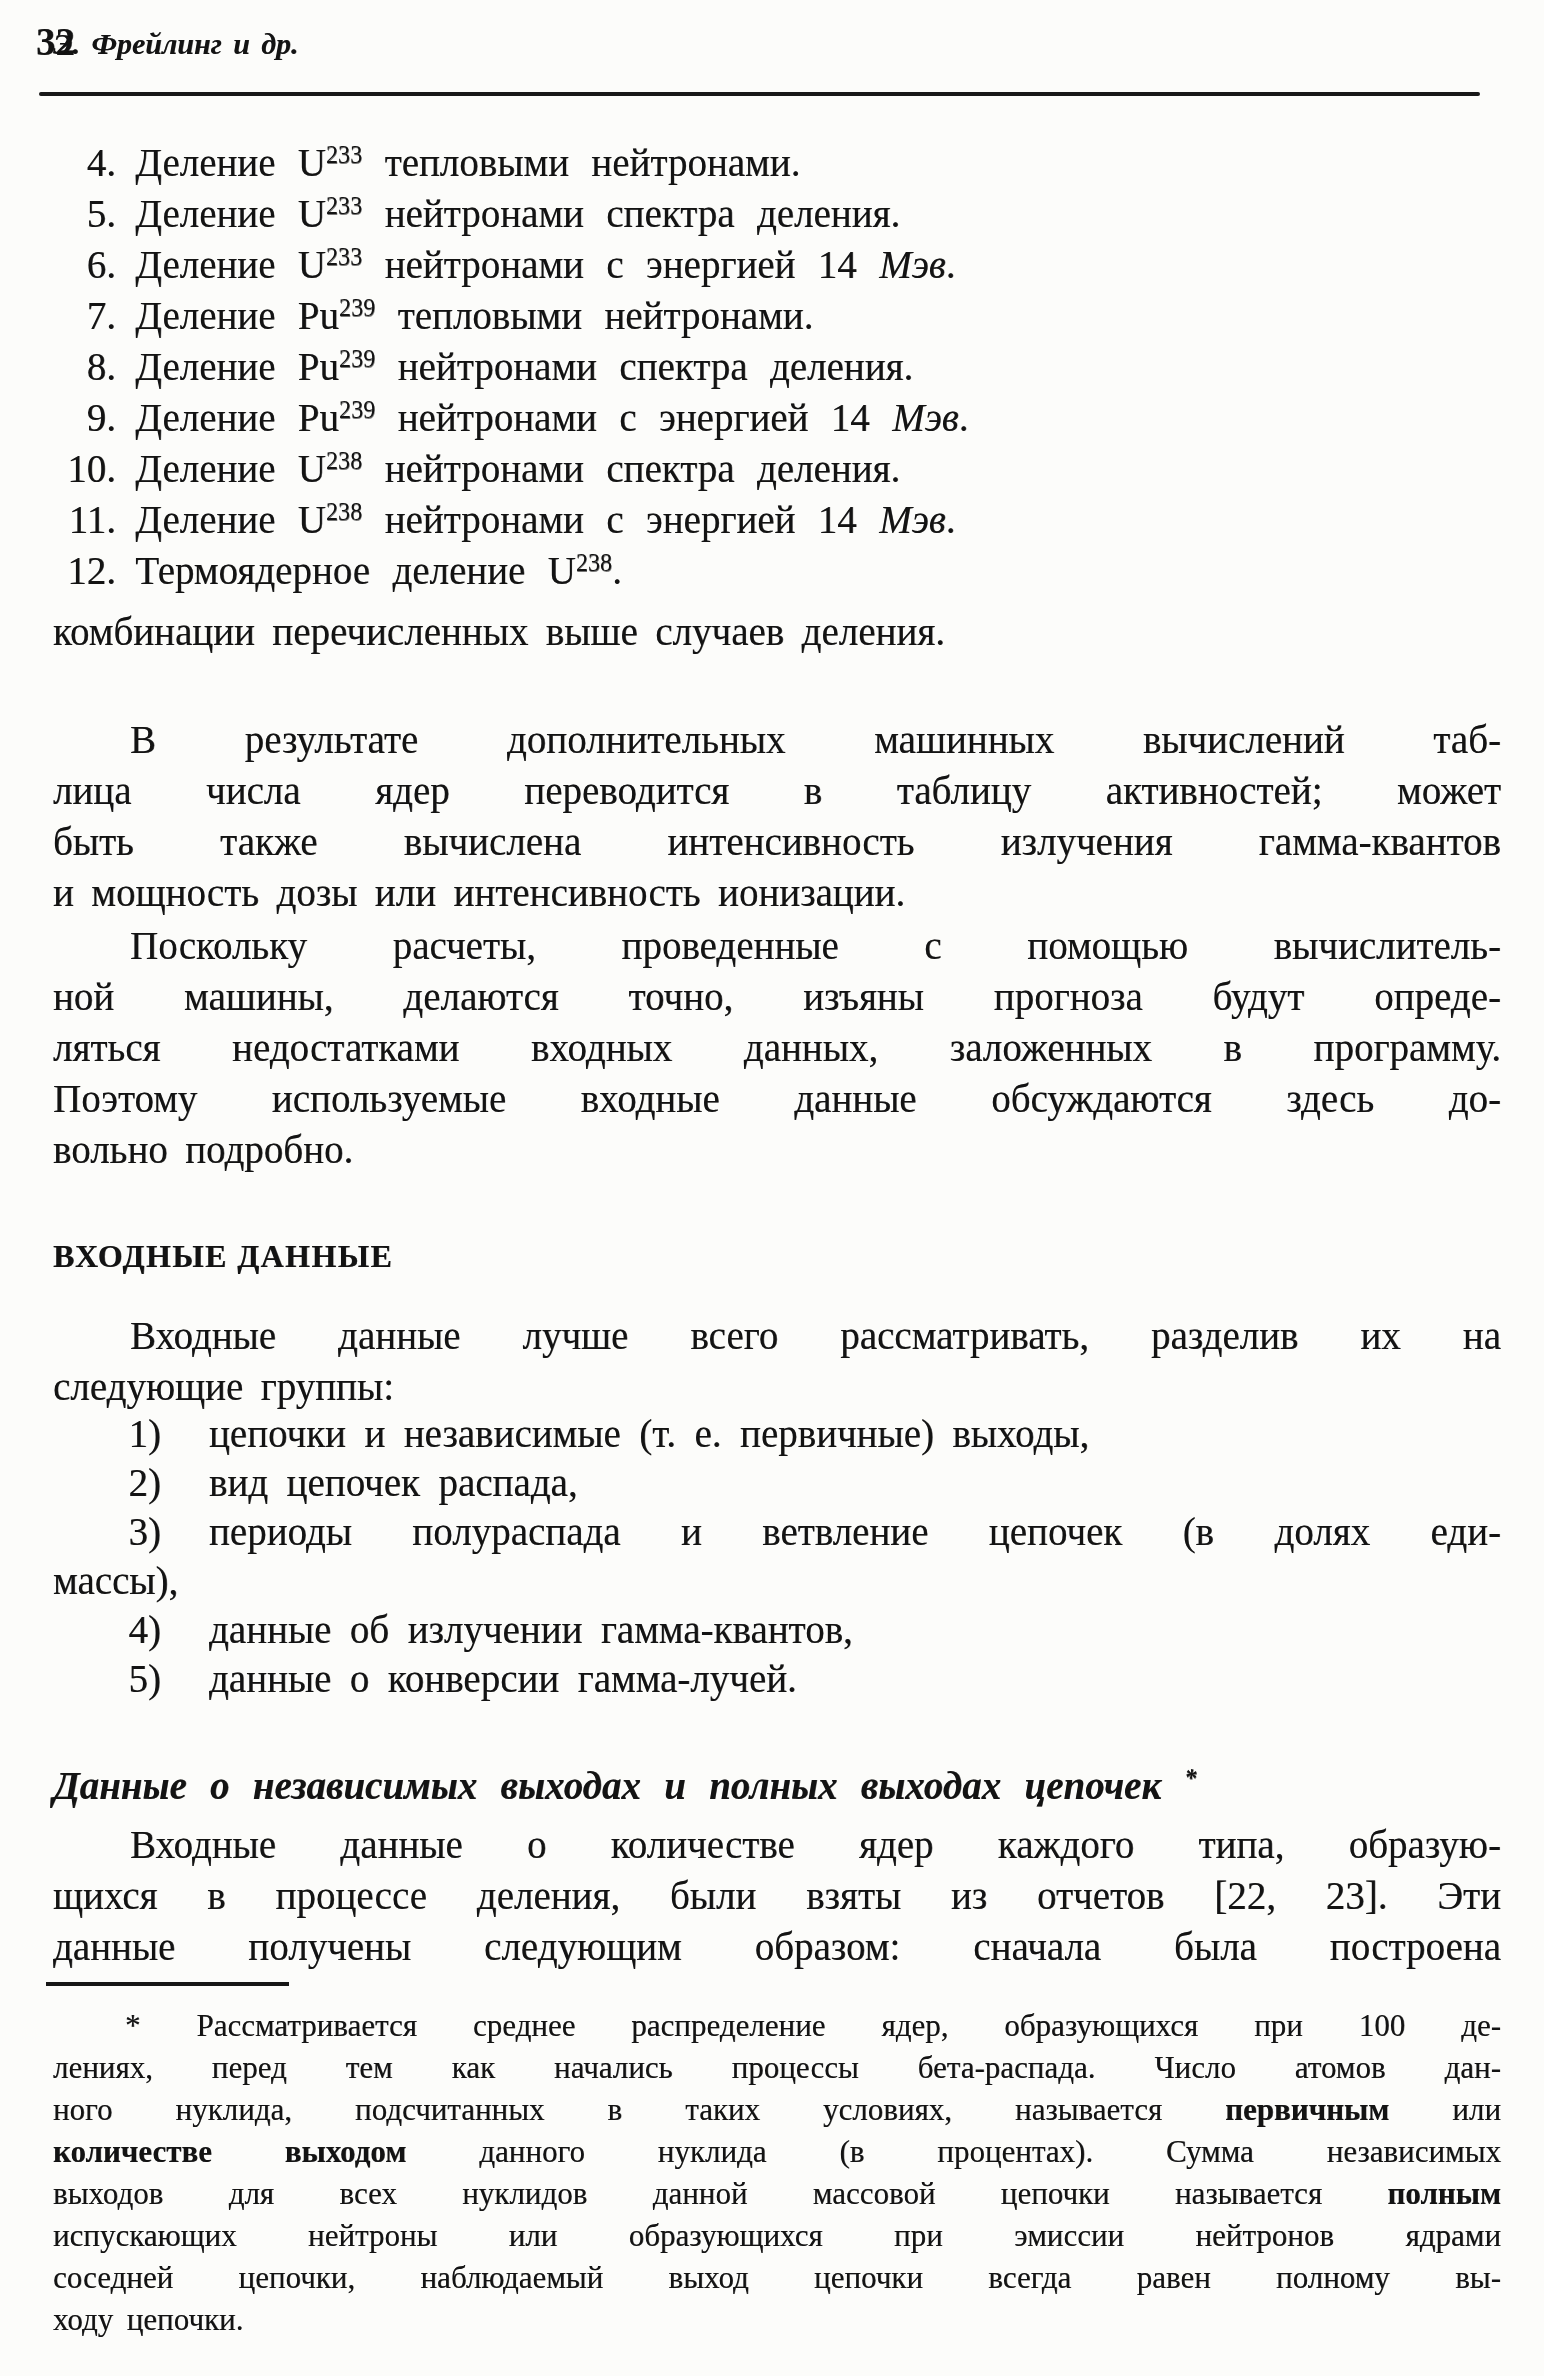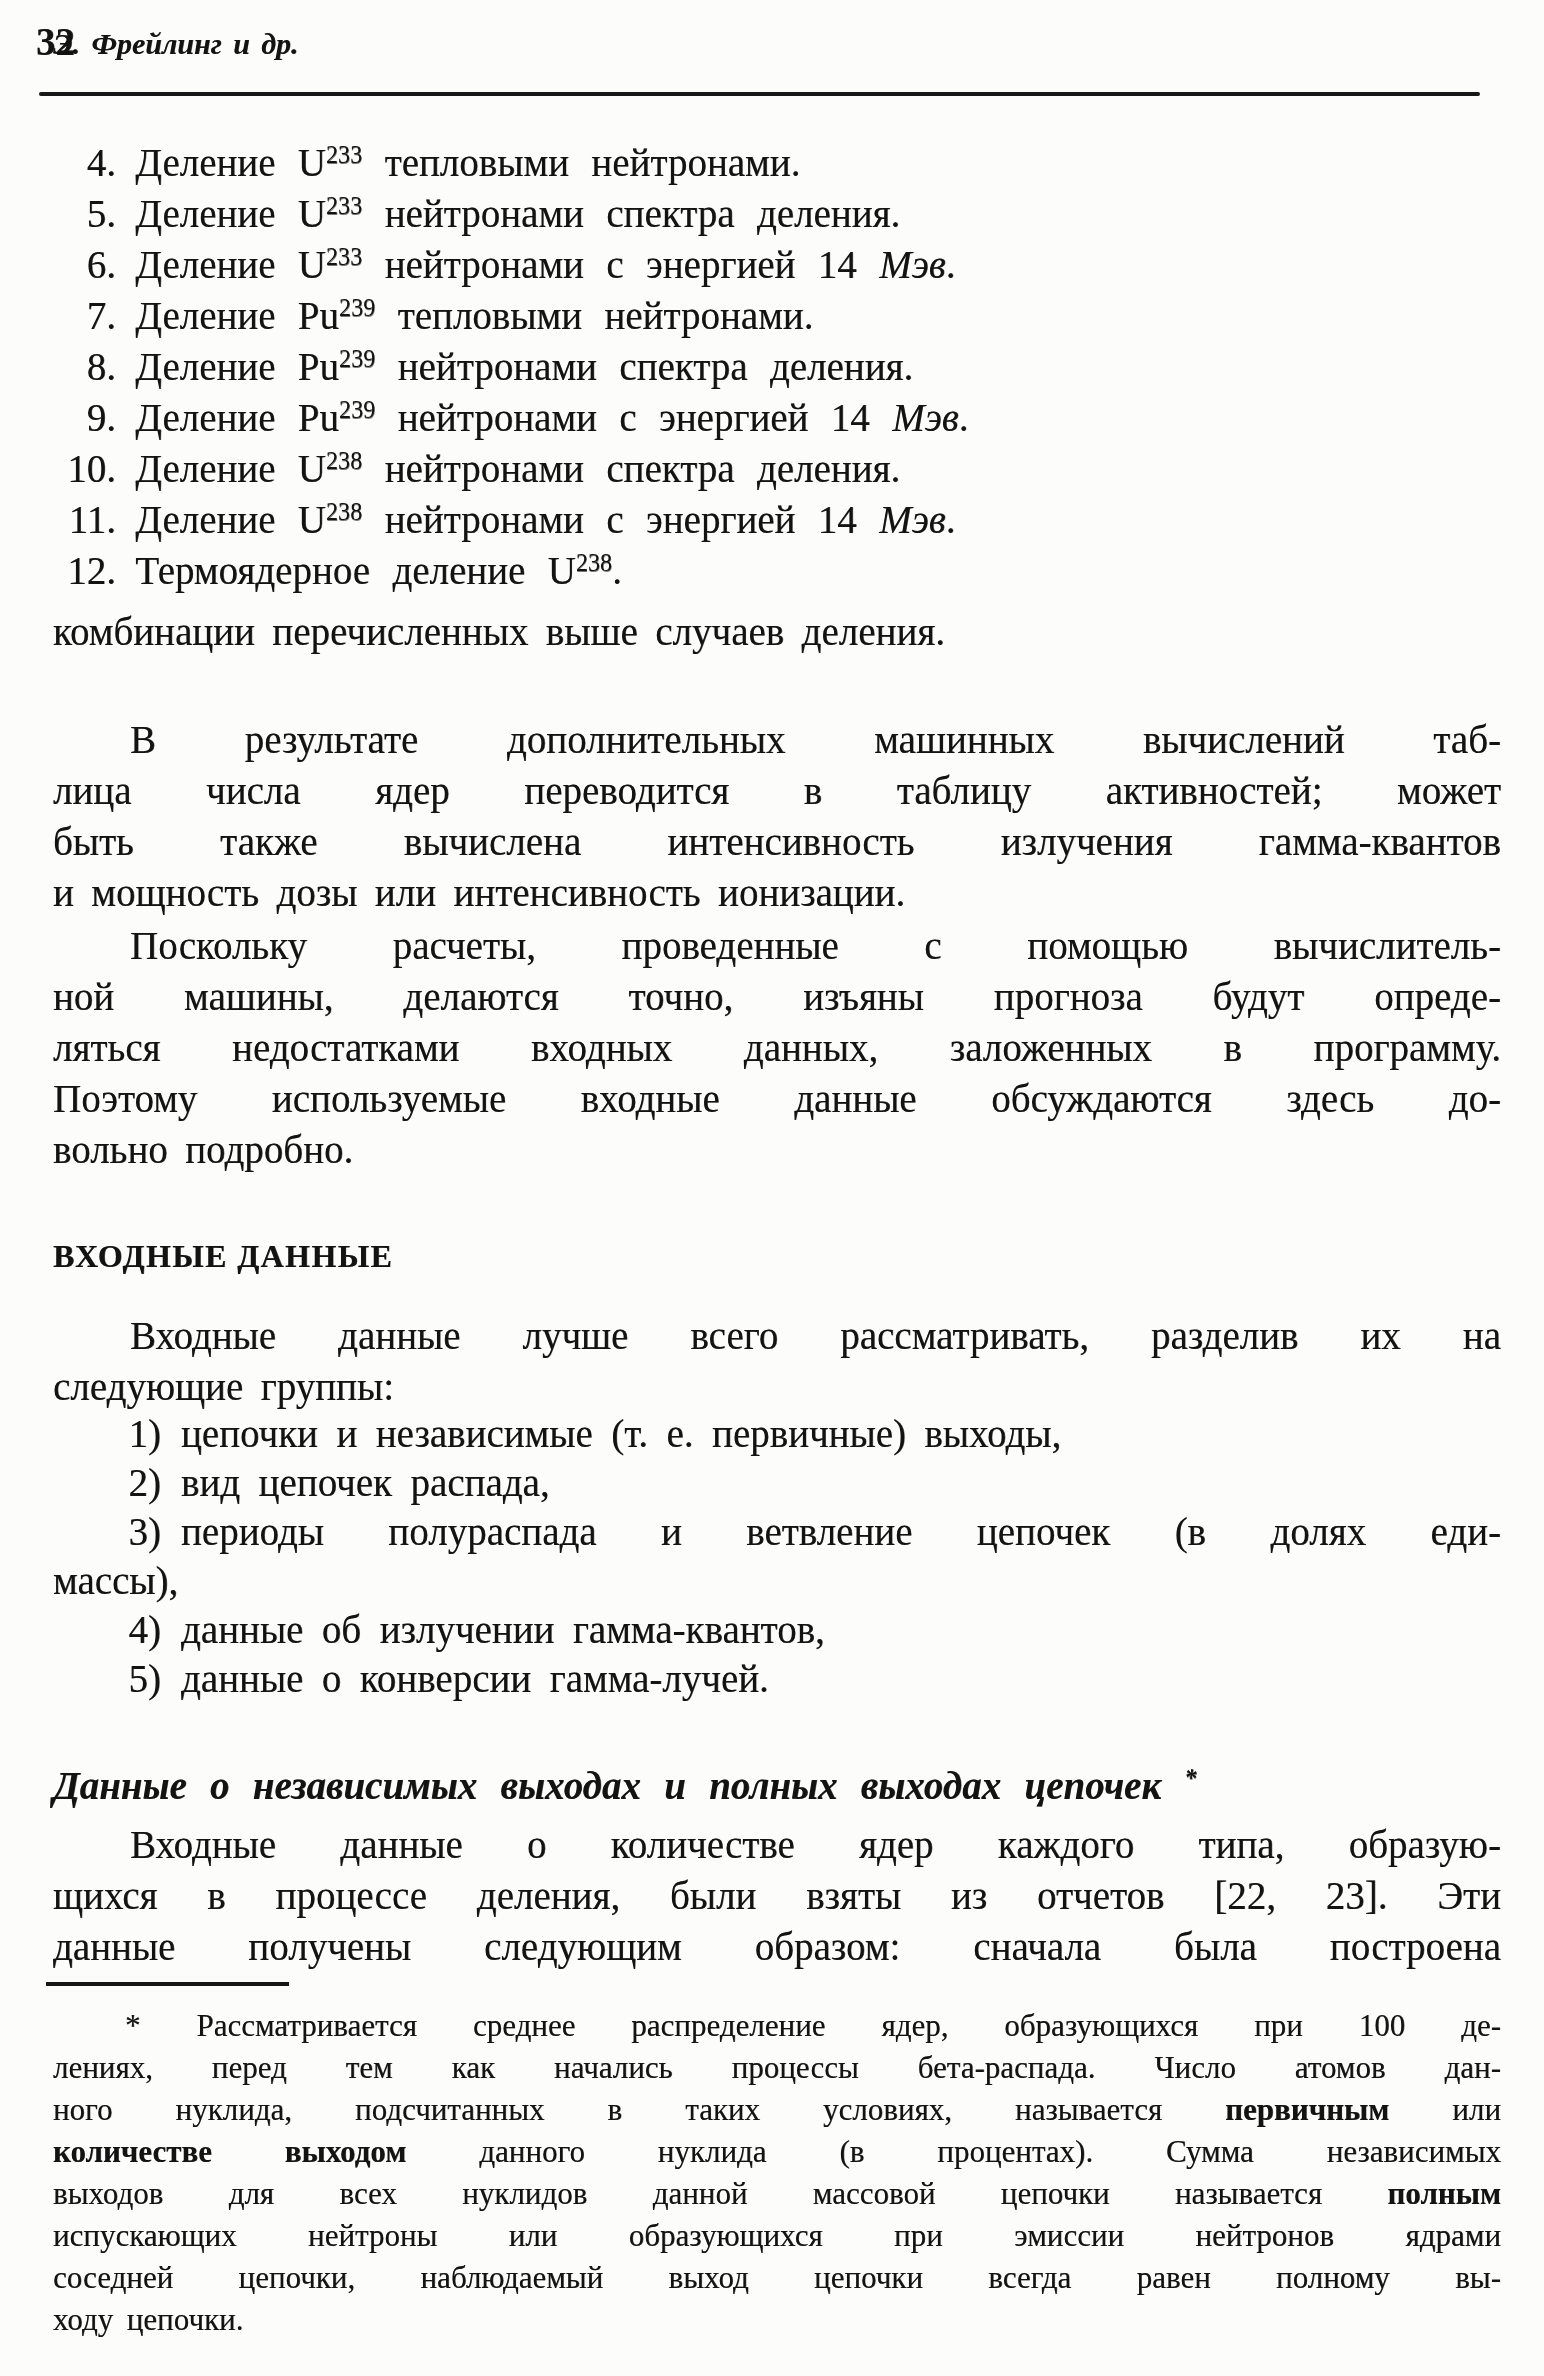--- a/index.html
+++ b/index.html
@@ -28,21 +28,21 @@
   .ind{text-indent:77px}
 
   #p1{top:606px}
   #p2{top:714px}
   #p3{top:920px}
   .sect-head{top:1238px;font-size:32px;font-weight:700;letter-spacing:1.4px}
   #p4{top:1310px}
 
   .groups{top:1409px;font-size:39px;line-height:49px}
   .groups .li-num{width:108px;text-align:right;flex:none}
-  .groups .li-tx{margin-left:20px;word-spacing:8.7px}
+  .groups .li-tx{margin-left:48px;word-spacing:8.7px}
   .groups .jrow .li-tx{flex:1;word-spacing:normal;text-align:justify;text-align-last:justify}
   .groups .li-cont{word-spacing:7.7px}
 
   .sub-head{top:1763px;font-size:39px;font-style:italic;font-weight:700}
   .sub-head .ln:not(.j){word-spacing:13.5px}
   #p5{top:1819px}
 
   .fn-rule{position:absolute;left:46px;top:1982px;width:243px;height:3.9px;background:#161616}
   .footnote{top:2005px;font-size:31px;line-height:42px}
   .footnote .ind{text-indent:72px}

